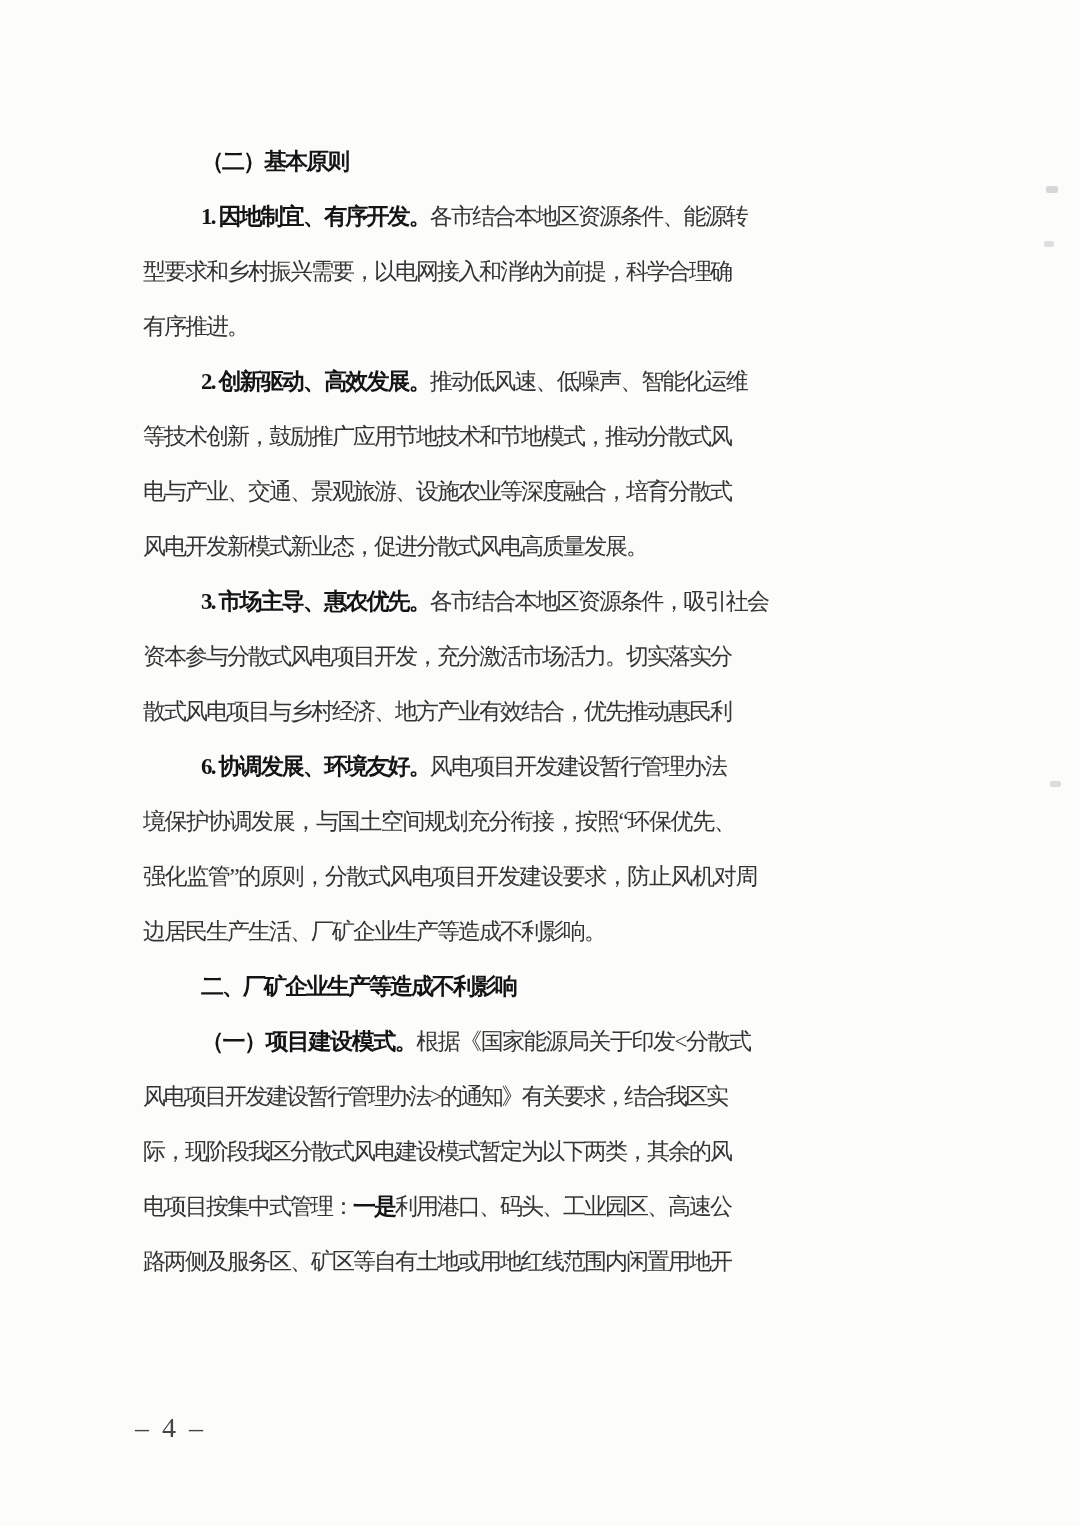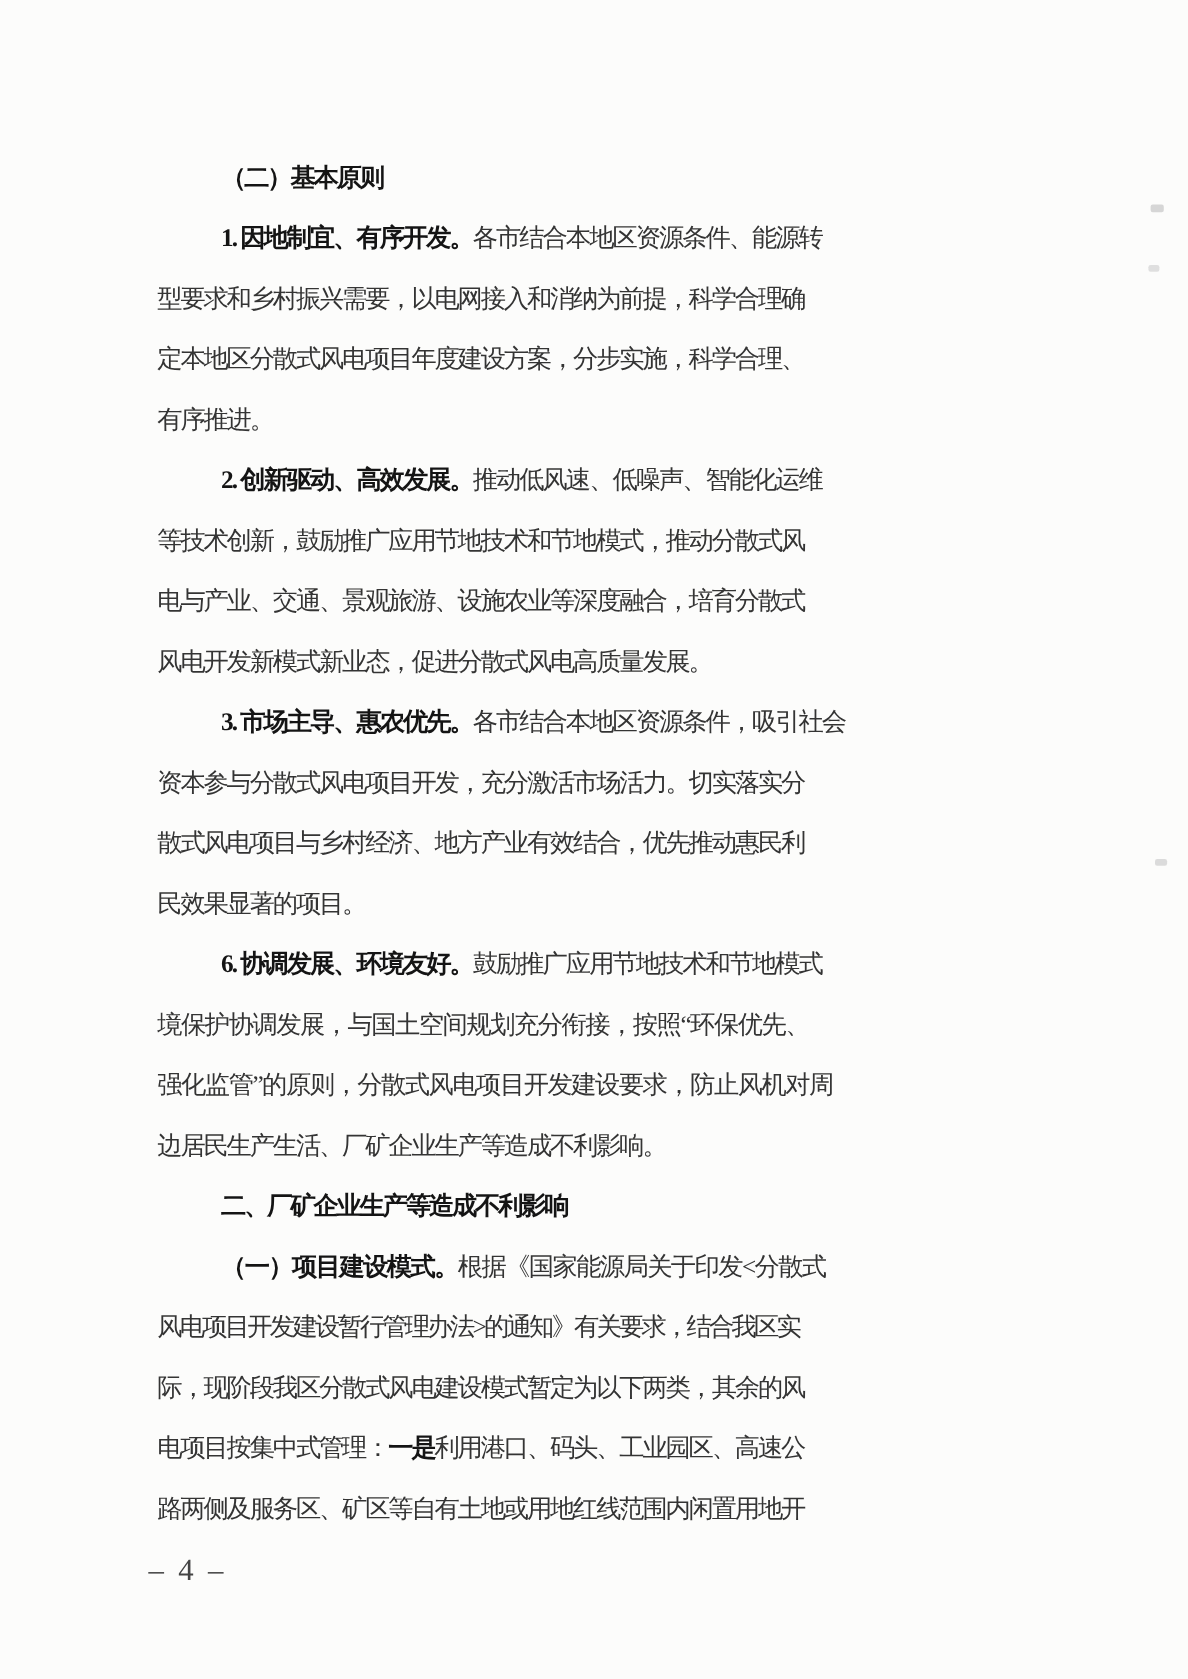--- a/index.html
+++ b/index.html
@@ -57,31 +57,29 @@
   }
 </style>
 </head>
 <body style="background: rgb(252, 252, 251);">
 
 <div class="page" style="--page-bg: #fcfcfb; --text-color: #343434; --bold-color: #141414; --footer-color: #444444;">
   <div class="text-block">
       <div class="line indent nofill"><span><span class="seg bold">（二）基本原则</span></span></div>
       <div class="line indent" style="letter-spacing: -1.85714px;"><span><span class="seg bold">1. 因地制宜、有序开发。</span><span class="seg">各市结合本地区资源条件、能源转</span></span></div>
       <div class="line" style="letter-spacing: -2px;"><span><span class="seg">型要求和乡村振兴需要，以电网接入和消纳为前提，科学合理确</span></span></div>
-      <div class="line" style="letter-spacing: -2px;"><span><span class="seg">定本地区分散式风电项目年度建设方案，分步实施，科学合理、</span></span></div>
       <div class="line nofill"><span><span class="seg">有序推进。</span></span></div>
       <div class="line indent" style="letter-spacing: -1.85714px;"><span><span class="seg bold">2. 创新驱动、高效发展。</span><span class="seg">推动低风速、低噪声、智能化运维</span></span></div>
       <div class="line" style="letter-spacing: -2px;"><span><span class="seg">等技术创新，鼓励推广应用节地技术和节地模式，推动分散式风</span></span></div>
       <div class="line" style="letter-spacing: -2px;"><span><span class="seg">电与产业、交通、景观旅游、设施农业等深度融合，培育分散式</span></span></div>
       <div class="line nofill"><span><span class="seg">风电开发新模式新业态，促进分散式风电高质量发展。</span></span></div>
       <div class="line indent" style="letter-spacing: -1.85714px;"><span><span class="seg bold">3. 市场主导、惠农优先。</span><span class="seg">各市结合本地区资源条件，吸引社会</span></span></div>
       <div class="line" style="letter-spacing: -2px;"><span><span class="seg">资本参与分散式风电项目开发，充分激活市场活力。切实落实分</span></span></div>
       <div class="line" style="letter-spacing: -2px;"><span><span class="seg">散式风电项目与乡村经济、地方产业有效结合，优先推动惠民利</span></span></div>
-      <div class="line nofill"><span><span class="seg">民效果显著的项目。</span></span></div>
-      <div class="line indent" style="letter-spacing: -1.85714px;"><span><span class="seg bold">6. 协调发展、环境友好。</span><span class="seg">鼓励推广应用节地技术和节地模式</span></span></div>
+      <div class="line indent" style="letter-spacing: -1.85714px;"><span><span class="seg bold">6. 协调发展、环境友好。</span><span class="seg">风电项目开发建设暂行管理办法</span></span></div>
       <div class="line" style="letter-spacing: -1.38449px;"><span><span class="seg">境保护协调发展，与国土空间规划充分衔接，按照“环保优先、</span></span></div>
       <div class="line" style="letter-spacing: -1.38449px;"><span><span class="seg">强化监管”的原则，分散式风电项目开发建设要求，防止风机对周</span></span></div>
       <div class="line nofill"><span><span class="seg">边居民生产生活、厂矿企业生产等造成不利影响。</span></span></div>
       <div class="line indent nofill"><span><span class="seg bold">二、厂矿企业生产等造成不利影响</span></span></div>
       <div class="line indent" style="letter-spacing: -1.48017px;"><span><span class="seg bold">（一）项目建设模式。</span><span class="seg">根据《国家能源局关于印发&lt;分散式</span></span></div>
       <div class="line" style="letter-spacing: -2.53394px;"><span><span class="seg">风电项目开发建设暂行管理办法&gt;的通知》有关要求，结合我区实</span></span></div>
       <div class="line" style="letter-spacing: -2px;"><span><span class="seg">际，现阶段我区分散式风电建设模式暂定为以下两类，其余的风</span></span></div>
       <div class="line" style="letter-spacing: -2px;"><span><span class="seg">电项目按集中式管理：</span><span class="seg bold">一是</span><span class="seg">利用港口、码头、工业园区、高速公</span></span></div>
       <div class="line" style="letter-spacing: -2px;"><span><span class="seg">路两侧及服务区、矿区等自有土地或用地红线范围内闲置用地开</span></span></div>
     </div>

